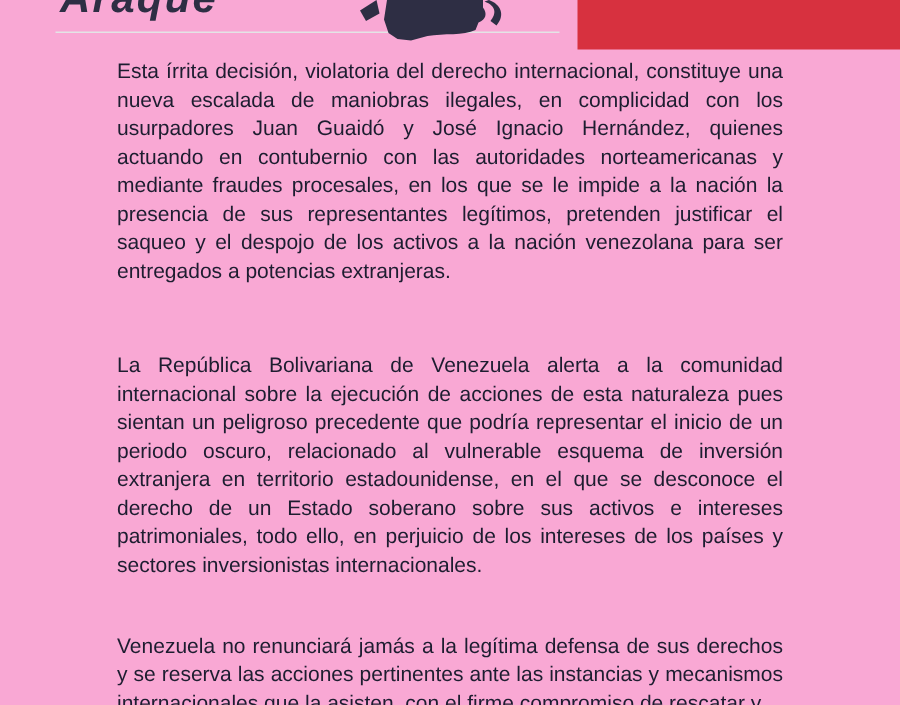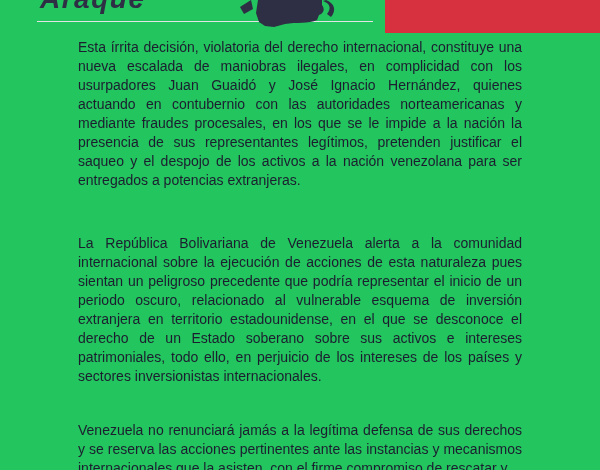--- a/index.html
+++ b/index.html
@@ -5,21 +5,21 @@
   html, body { margin: 0; padding: 0; }
   body {
     width: 600px; height: 470px; overflow: hidden;
     background: #ffffff;
     font-family: "Liberation Sans", sans-serif;
   }
   .page {
     position: relative;
     width: 600px; height: 470px;
     overflow: hidden;
-    background: #22c55e;
+    background: #f9a8d4;
   }
   .signature {
     position: absolute;
     left: 40px; top: -17px;
     font-size: 28px;
     font-style: italic;
     font-weight: 600;
     letter-spacing: 1.5px;
     color: #2e2e44;
     white-space: nowrap;

